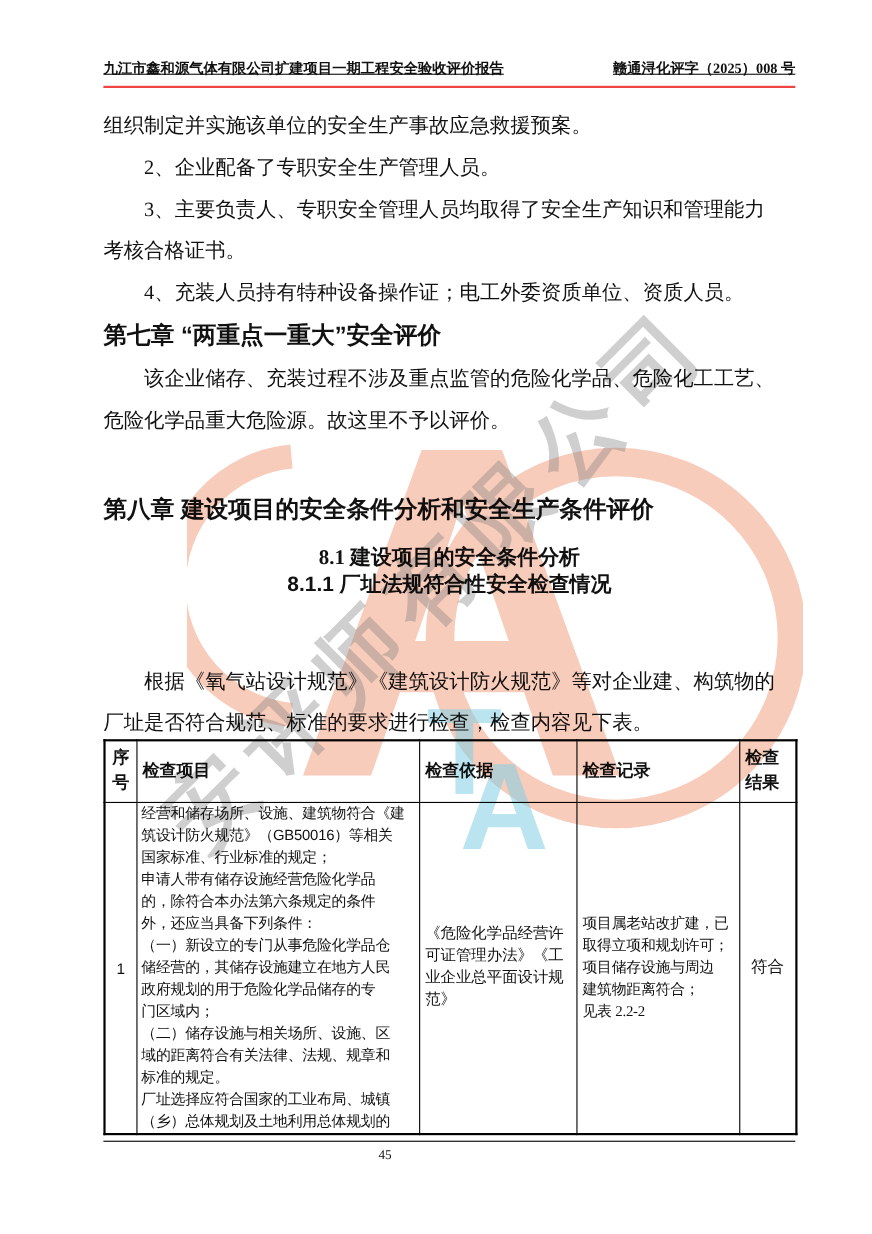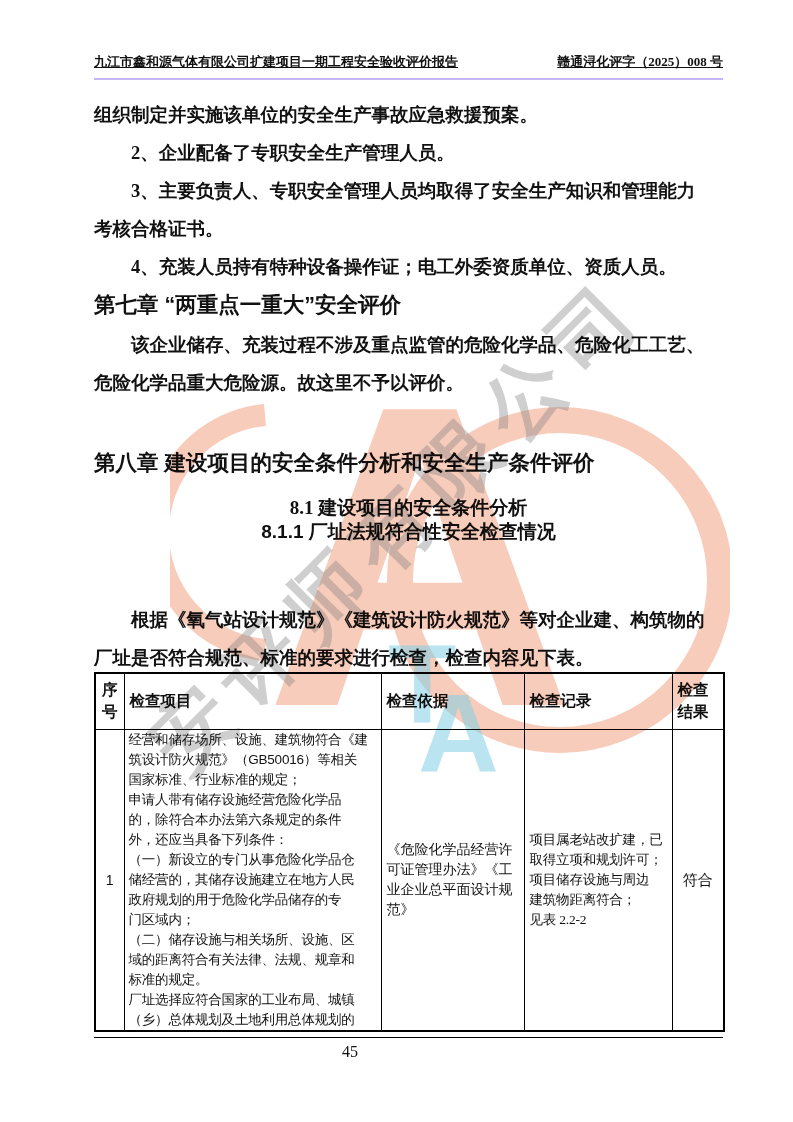--- a/index.html
+++ b/index.html
@@ -5,28 +5,28 @@
   * { margin:0; padding:0; box-sizing:border-box; }
   html,body { background:#ffffff; }
   .page {
     position:relative; width:793px; height:1122px; background:#fff;
     font-family:"Liberation Serif", serif; color:#111; overflow:hidden;
     margin:0 auto;
   }
   
   .doc-header {
     position:absolute; left:94px; top:53px; width:629px; height:27px;
-    border-bottom:2px solid #c4b5fd; display:flex; justify-content:space-between;
+    border-bottom:2px solid #ef4444; display:flex; justify-content:space-between;
     align-items:flex-start; font-size:13px; font-weight:bold;
   }
   .doc-header span { text-decoration:underline; white-space:nowrap; }
   
   .para {
     position:absolute; left:94px; width:620px; font-size:18.5px;
-    line-height:38px; white-space:pre-line; text-align:left;font-weight:bold;
+    line-height:38px; white-space:pre-line; text-align:left;
   }
   .indent { text-indent:2em; }
   .chapter-title {
     position:absolute; left:94px; width:629px; text-align:left;
     font-family:"Liberation Sans", sans-serif; font-weight:bold;
     font-size:21.5px; line-height:34px; white-space:nowrap;
   }
   .section-heading {
     position:absolute; left:94px; width:629px; font-weight:bold;
     font-size:19px; line-height:28px; white-space:nowrap;text-align:center;
@@ -57,21 +57,21 @@
   }
   .check-table td.basis-cell { font-family:"Liberation Serif", serif; font-size:14px; }
   .check-table td.record-cell { font-family:"Liberation Serif", serif; font-size:13.5px; letter-spacing:-0.2px; }
   .check-table td.result-cell { font-size:15px; }
   .after-table-rule {
     position:absolute; left:94px; top:1037px; width:629px; height:0;
     border-top:1.5px solid #000;
   }
   .page-number {
     position:absolute; left:0; top:1043px; width:700px; text-align:center;
-    font-size:16px; font-family:"Liberation Serif", serif;
+    font-size:12px; font-family:"Liberation Serif", serif;
   }
   
   .watermark-layer {
     position:absolute; inset:0; pointer-events:none; z-index:5;
     mix-blend-mode:multiply;
   }
   .stamp-svg { position:absolute; left:170px; top:360px; opacity:0.45; }
   .wm-diagonal {
     position:absolute; left:165px; top:705px; transform:rotate(-45deg);
     transform-origin:0 50%; white-space:nowrap;

